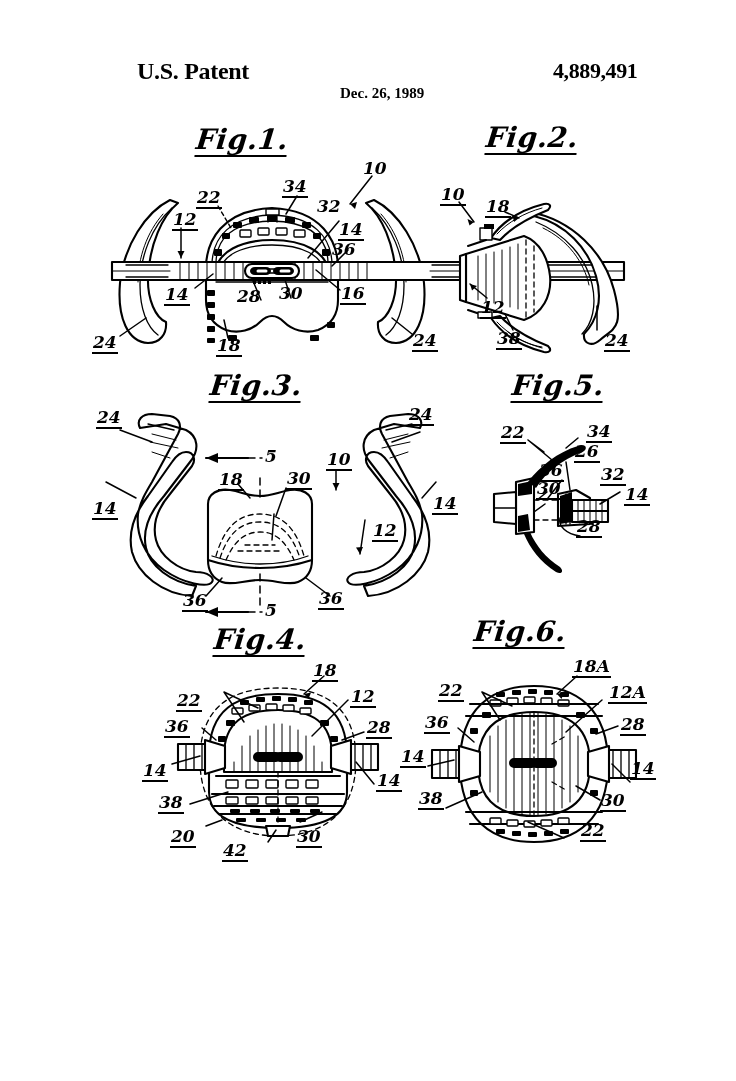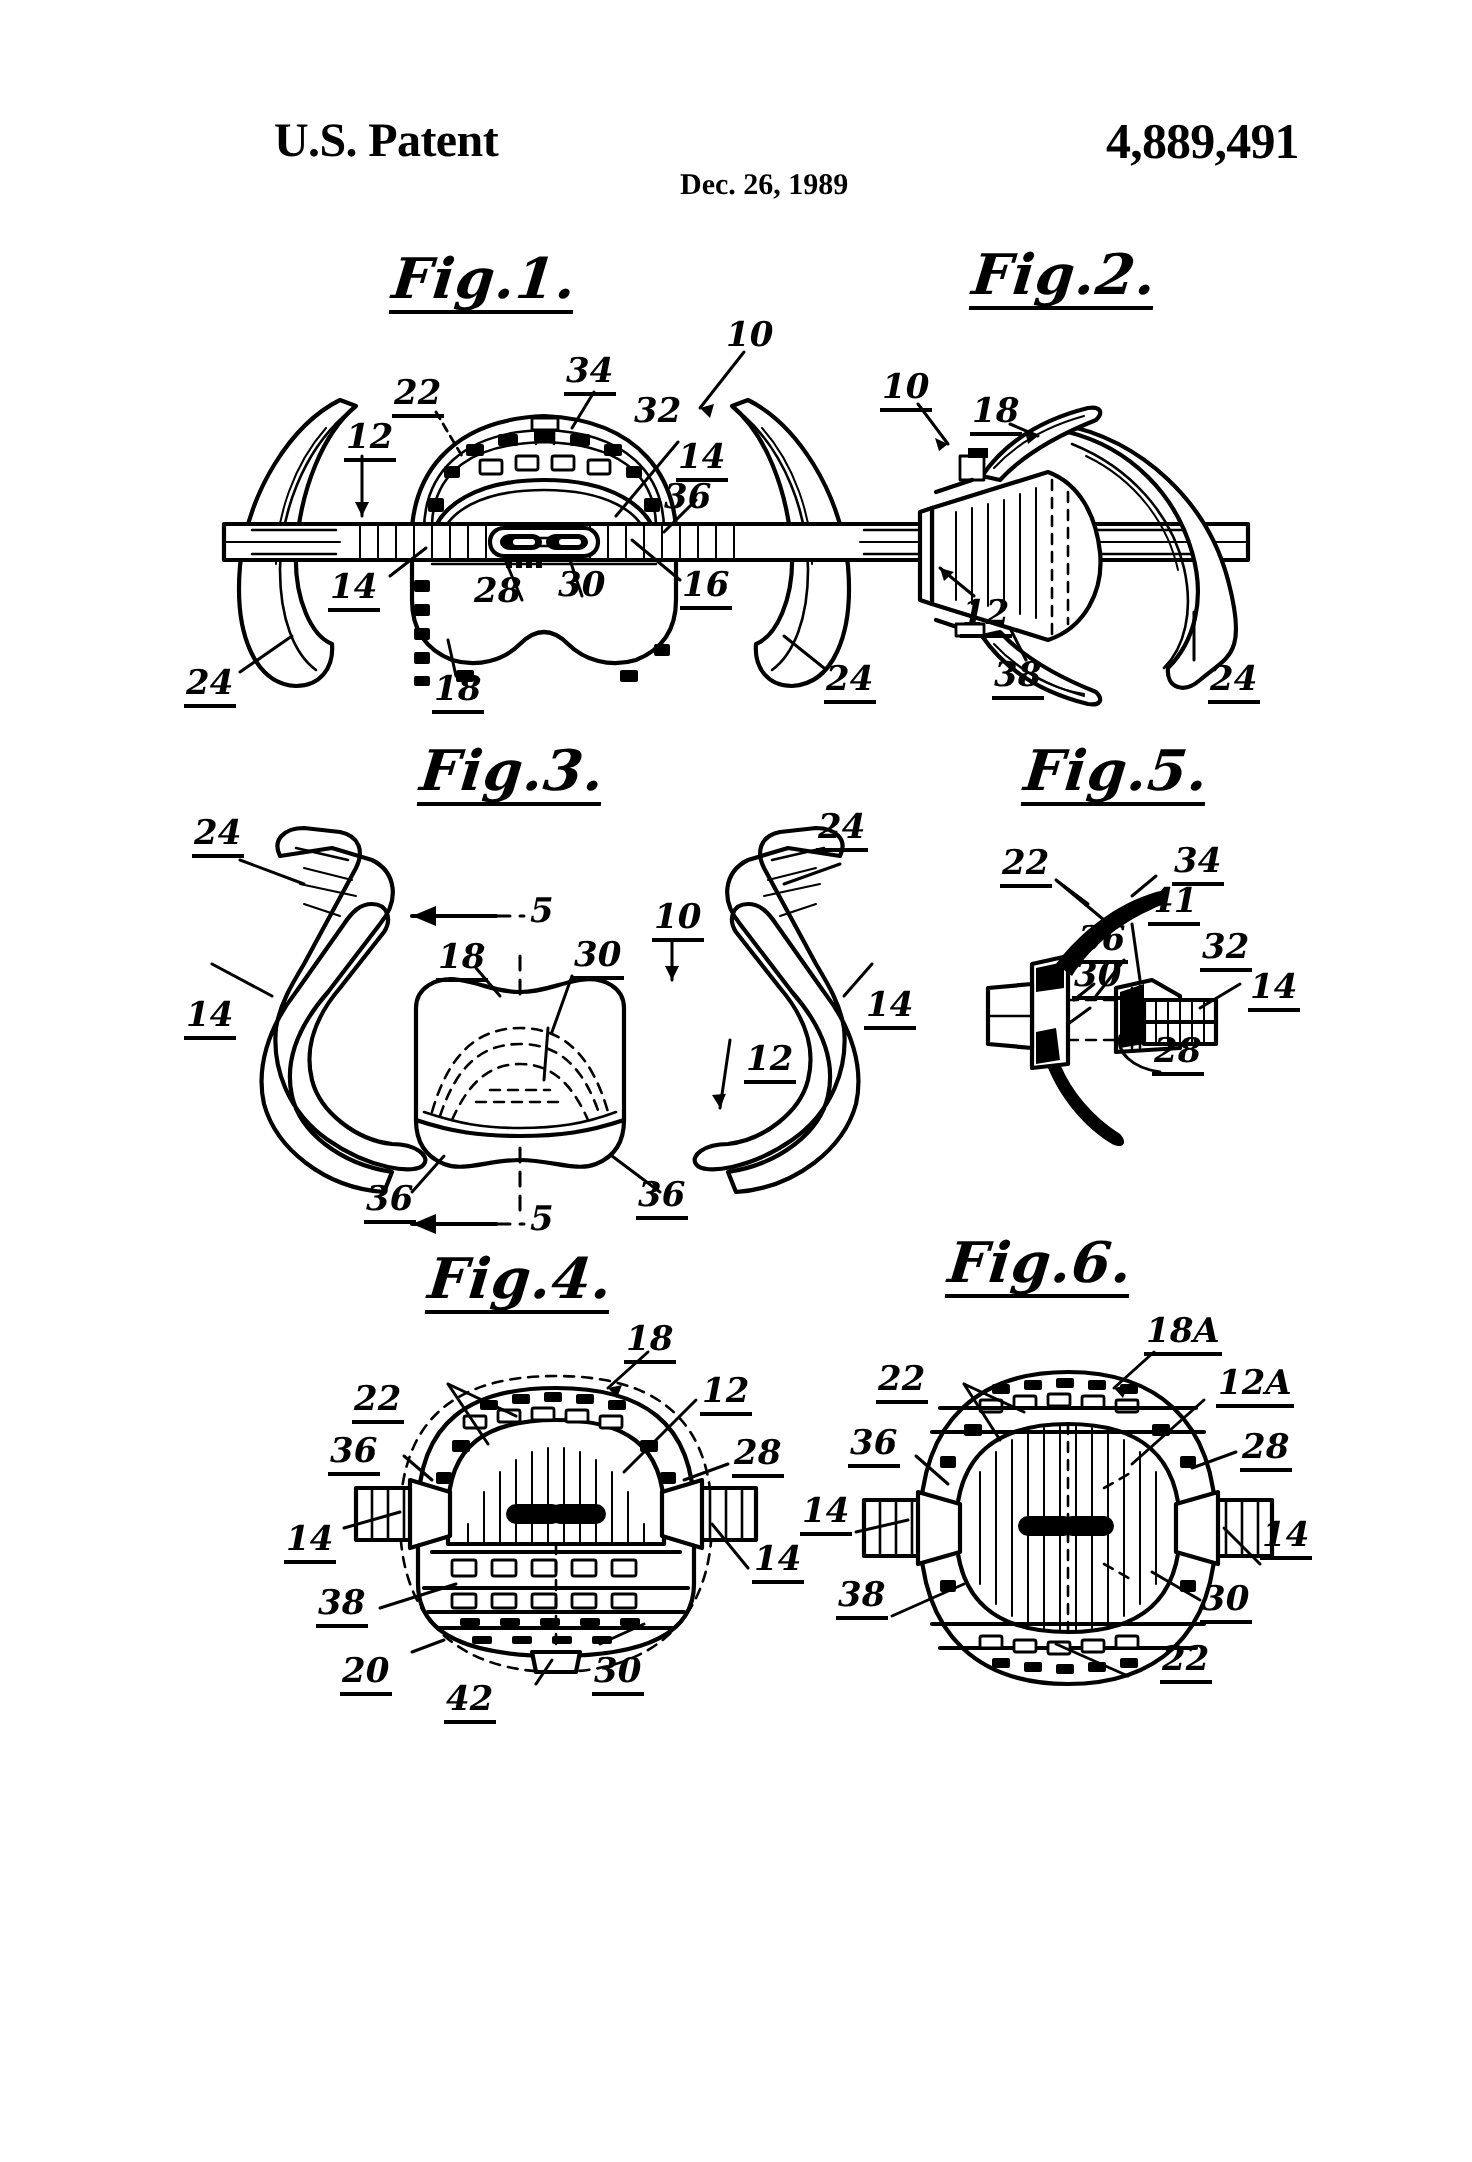--- a/index.html
+++ b/index.html
@@ -47,21 +47,21 @@
     font-size: 15px;
     white-space: nowrap;
     margin-top: 21px;
   }
   .hdr-number {
     position: absolute;
     left: 553px;
     top: 0px;
     font-family: "Liberation Serif", serif;
     font-weight: bold;
-    font-size: 25px;
+    font-size: 22px;
     letter-spacing: -0.4px;
     white-space: nowrap;
   }
 
   
   .fig-caption {
     position: absolute;
     font-family: "DejaVu Serif", serif;
     font-style: italic;
     font-weight: bold;
@@ -592,21 +592,21 @@
   <div class="num" style="left:286px; top:470px;">30</div>
   <div class="num" style="left:92px; top:500px;">14</div>
   <div class="num" style="left:432px; top:495px;">14</div>
   <div class="num" style="left:372px; top:522px;">12</div>
   <div class="num" style="left:182px; top:592px;">36</div>
   <div class="num" style="left:318px; top:590px;">36</div>
   <div class="num nb" style="left:264px; top:602px;">5</div>
 
   <div class="num" style="left:500px; top:424px;">22</div>
   <div class="num" style="left:586px; top:423px;">34</div>
-  <div class="num" style="left:574px; top:443px;">41</div>
+  <div class="num" style="left:574px; top:443px;">26</div>
   <div class="num" style="left:538px; top:462px;">36</div>
   <div class="num" style="left:600px; top:466px;">32</div>
   <div class="num" style="left:536px; top:480px;">30</div>
   <div class="num" style="left:624px; top:486px;">14</div>
   <div class="num" style="left:576px; top:518px;">28</div>
 
   <div class="num" style="left:312px; top:662px;">18</div>
   <div class="num" style="left:176px; top:692px;">22</div>
   <div class="num" style="left:350px; top:688px;">12</div>
   <div class="num" style="left:164px; top:718px;">36</div>

